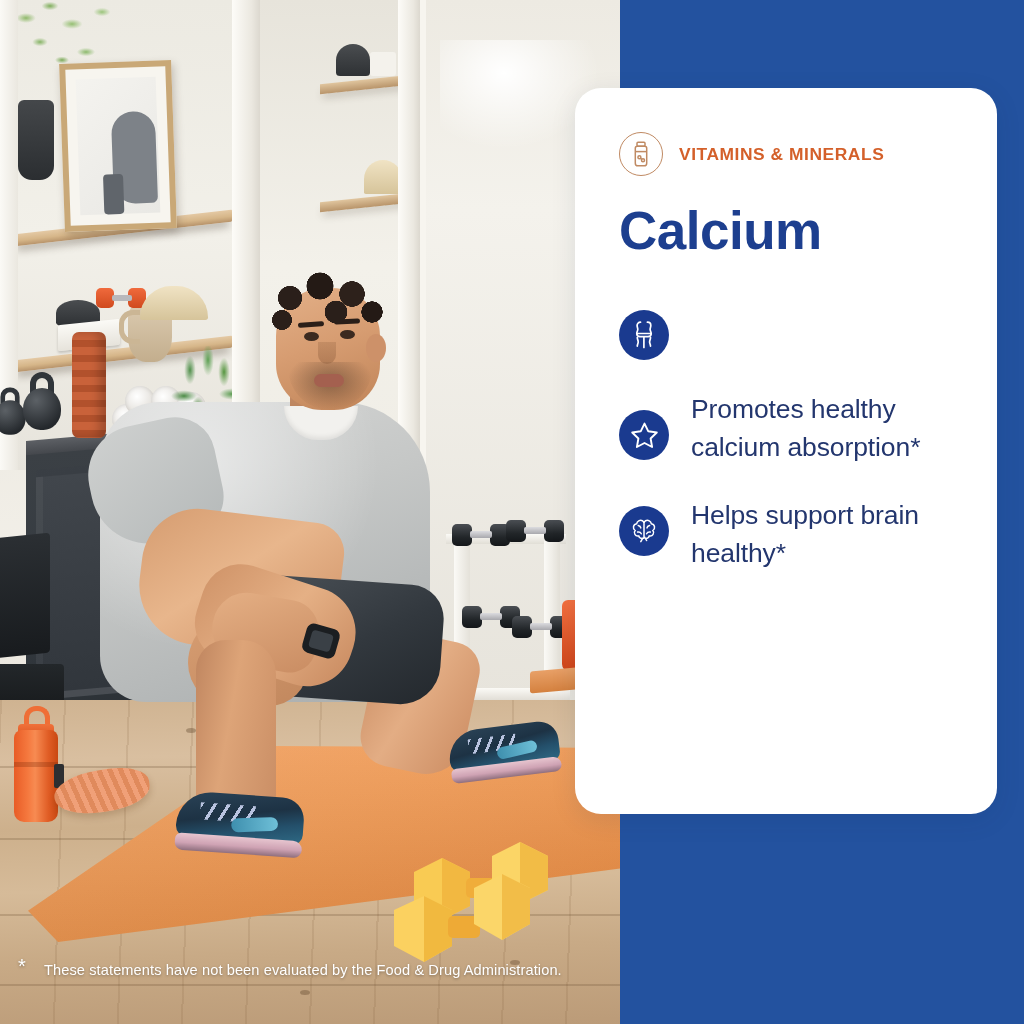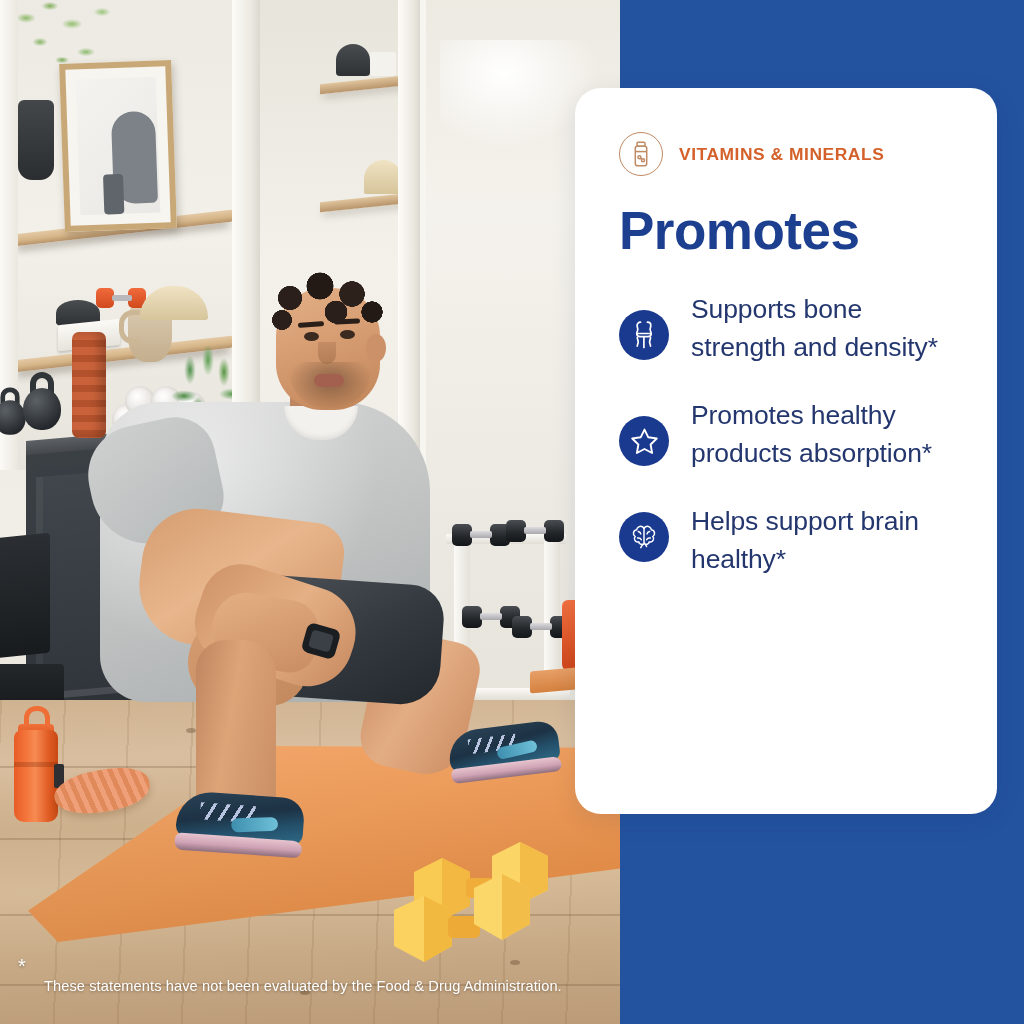--- a/index.html
+++ b/index.html
@@ -572,21 +572,21 @@
     position:absolute; left:18px; top:958px; width:600px;
     color:#ffffff;
     font-size:14.6px;
     line-height:25px;
     text-shadow:0 1px 3px rgba(0,0,0,.35);
     letter-spacing:.1px;
   }
   .disclaimer .star {
     position:absolute; left:0px; top:-2px; font-size:20px; line-height:20px;
   }
-  .disclaimer .lines { padding-left:26px;margin-top:16px; }
+  .disclaimer .lines { padding-left:26px; }
 
   
   .card {
     position:absolute; left:575px; top:88px; width:422px; height:726px;
     background:#ffffff;
     border-radius:26px;
     box-shadow:0 6px 26px rgba(20,40,80,.10);
     padding:42px 40px 0 44px;
   }
   .eyebrow {
@@ -843,47 +843,46 @@
           <path d="M5.5 10.6h11"></path>
           <circle cx="9.4" cy="16.2" r="1.5"></circle>
           <circle cx="13" cy="19.2" r="1.5"></circle>
           <path d="M10.6 17.4l1.2 1"></path>
         </svg>
       </span>
       <span class="eyebrow-label">VITAMINS &amp; MINERALS</span>
     </div>
 
     <div class="card-title">
-      <div>Promotes</div>
+      <div>Calcium</div>
     </div>
 
     <div class="benefits">
 
       <div class="benefit b1">
         <span class="b-icon">
           <svg width="28" height="30" viewBox="0 0 28 30" fill="none" stroke="#ffffff" stroke-width="1.7" stroke-linecap="round">
             <path d="M10.5 2.2c-2.2 0-3.4 1.6-3.4 3.3 0 1.5.7 2.3.7 3.8 0 1.6-1 2.4-1 4.2"></path>
             <path d="M17.4 2.2c2.2 0 3.4 1.6 3.4 3.3 0 1.5-.7 2.3-.7 3.8 0 1.6 1 2.4 1 4.2"></path>
             <path d="M6.8 13.5h14.4"></path>
             <path d="M7.3 17.6c0 1.8.9 2.7.9 4.3 0 1.7-.9 2.6-.9 4.2"></path>
             <path d="M13.9 17.6v9.9"></path>
             <path d="M20.5 17.6c0 1.8-.9 2.7-.9 4.3 0 1.7.9 2.6.9 4.2"></path>
             <path d="M6.8 13.5c0 2.2 1 3.1 3.2 3.1h8c2.2 0 3.2-.9 3.2-3.1"></path>
           </svg>
         </span>
-        <span class="b-text">Supports bone strength and density*</span>
       </div>
 
       <div class="benefit b2">
         <span class="b-icon">
           <svg width="29" height="29" viewBox="0 0 29 29" fill="none" stroke="#ffffff" stroke-width="1.9" stroke-linejoin="round">
             <polygon points="14.5,2.6 18.3,10.3 26.8,11.5 20.6,17.5 22.1,26 14.5,22 6.9,26 8.4,17.5 2.2,11.5 10.7,10.3"></polygon>
           </svg>
         </span>
-        <span class="b-text">Promotes healthy products absorption*</span>
+        <span class="b-text">Promotes healthy calcium absorption*</span>
       </div>
 
       <div class="benefit b3">
         <span class="b-icon">
           <svg width="30" height="28" viewBox="0 0 30 28" fill="none" stroke="#ffffff" stroke-width="1.5" stroke-linecap="round">
             <path d="M15 5.2c-1.3-1.7-3.5-2.3-5.3-1.4-1.2.6-1.9 1.7-2 2.9-1.6.2-2.9 1.4-3.2 3-.3 1.5.4 3 1.6 3.8-.9 1.1-1 2.7-.2 3.9.8 1.3 2.4 1.9 3.8 1.5.4 1.5 1.8 2.6 3.4 2.6 1.1 0 2.1-.5 2.8-1.3"></path>
             <path d="M15 5.2c1.3-1.7 3.5-2.3 5.3-1.4 1.2.6 1.9 1.7 2 2.9 1.6.2 2.9 1.4 3.2 3 .3 1.5-.4 3-1.6 3.8.9 1.1 1 2.7.2 3.9-.8 1.3-2.4 1.9-3.8 1.5-.4 1.5-1.8 2.6-3.4 2.6"></path>
             <path d="M15 5.2v15.5"></path>
             <path d="M9.2 8.4c1.4.3 2.4 1.2 2.6 2.5"></path>
             <path d="M20.6 8.4c-1.4.3-2.4 1.2-2.6 2.5"></path>

